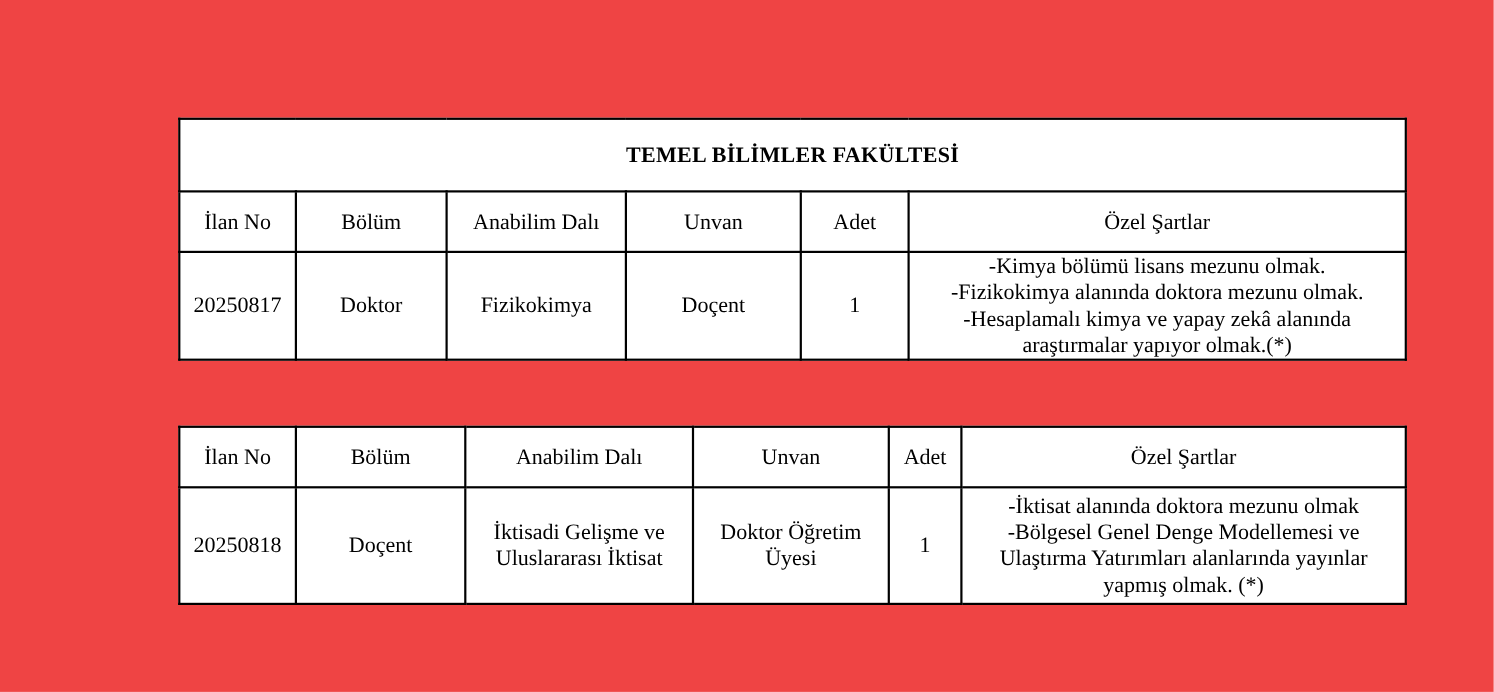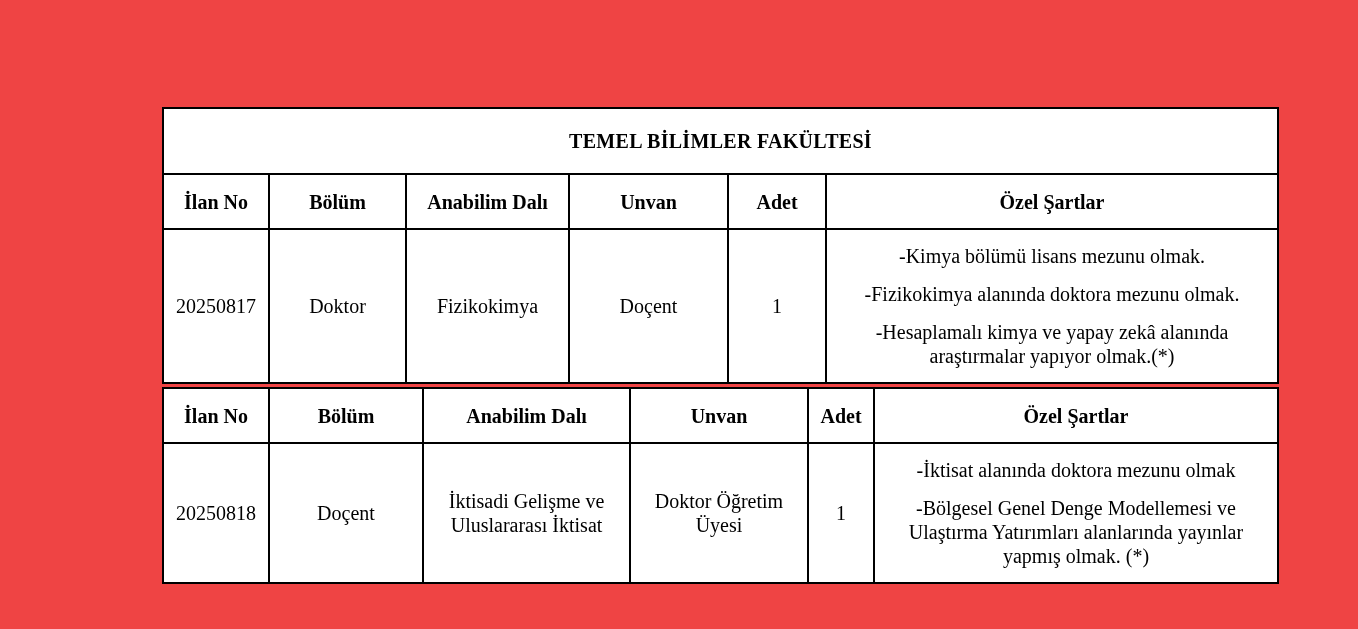--- a/index.html
+++ b/index.html
@@ -28,29 +28,29 @@
     vertical-align:middle;
     padding:0 4px;
     overflow:hidden;
   }
   td.title-cell{
     font-weight:bold;
     font-size:20px;
     letter-spacing:0.3px;
   }
   td.hdr{
-    font-weight:bold;
+    font-weight:normal;
   }
   td.sartlar{
     text-align:left;
     vertical-align:middle;
     padding:2px 2px 2px 3px;
   }
   td.sartlar .sart-line{
-    margin:14px;
+    margin:0;
     padding:0;
   }
 </style>
 </head>
 <body>
 
 <div class="page">
 
   <table class="fac-table t1">
     <colgroup>

